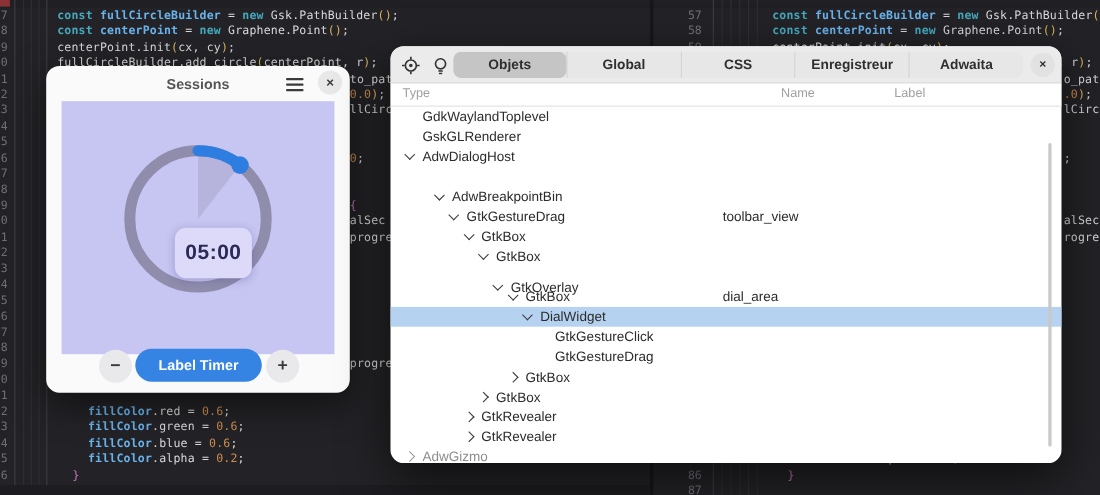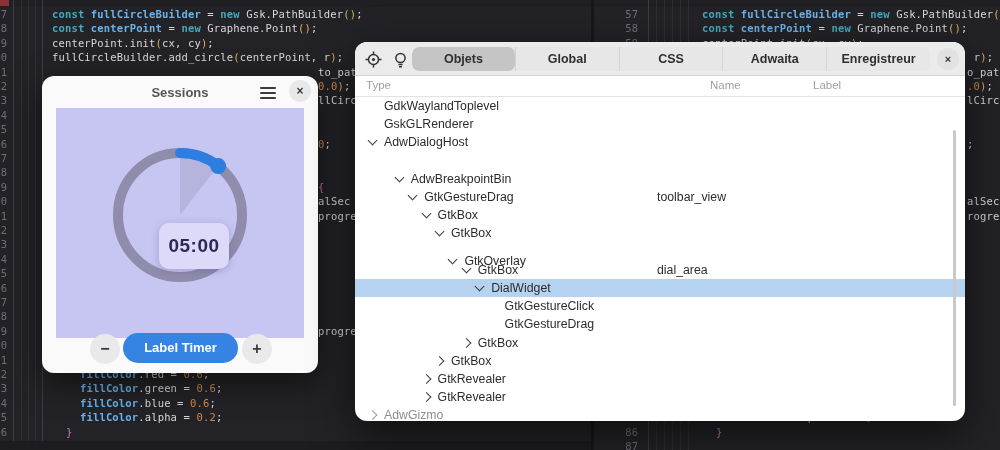--- a/index.html
+++ b/index.html
@@ -19,21 +19,21 @@
   .tok-br{color:#c678bd;}
   .gutter{position:absolute;top:0;bottom:0;overflow:hidden;}
   .gutter span{position:absolute;display:block;text-align:right;
                font-family:"DejaVu Sans Mono","Liberation Mono",monospace;
                font-size:10.5px;color:#6f6f78;}
   #top-strip{position:absolute;left:0;top:0;right:0;height:7px;background:#202024;}
   #red-mark{position:absolute;left:0;top:0;width:9px;height:6px;background:#8c3236;z-index:2;}
   #bottom-strip{position:absolute;left:0;top:441px;width:591px;height:9px;background:#1d1d21;}
   #splitter{position:absolute;left:591px;top:0;bottom:0;width:3px;background:#17171a;}
   
-  #sessions{position:absolute;left:42px;top:76px;width:276px;height:297px;background:#fafafa;
+  #sessions{position:absolute;left:42px;top:60px;width:276px;height:297px;background:#fafafa;
             border-radius:12px;box-shadow:0 10px 32px rgba(0,0,0,.55);z-index:5;}
   #sessions-title{position:absolute;left:0;right:0;top:6px;height:22px;text-align:center;
                   font-size:13px;font-weight:bold;color:#565656;line-height:22px;}
   #hamburger{position:absolute;left:218px;top:11px;width:16px;height:12px;cursor:pointer;}
   #hamburger i{position:absolute;left:0;right:0;height:2px;background:#3a3a3a;border-radius:1px;}
   #sess-close{position:absolute;left:247px;top:4px;width:22px;height:22px;border-radius:50%;
               background:#e8e8e8;color:#3a3a3a;text-align:center;line-height:22px;font-size:12px;font-weight:bold;}
   #dial-area{position:absolute;left:14px;top:32px;width:248px;height:230px;background:#c7c5f1;}
   #time-pill{position:absolute;left:103px;top:115px;width:70px;height:46px;background:#dcdaf8;
              border-radius:10px;box-shadow:0 2px 8px rgba(70,70,140,.28);
@@ -235,22 +235,22 @@
       </svg>
       <svg id="icon-bulb" class="hdr-icon" viewBox="0 0 17 17">
         <circle cx="8.5" cy="7" r="4.6" fill="none" stroke="#333" stroke-width="1.5"></circle>
         <line x1="6.5" y1="13.5" x2="10.5" y2="13.5" stroke="#333" stroke-width="1.5"></line>
         <line x1="7" y1="15.8" x2="10" y2="15.8" stroke="#333" stroke-width="1.5"></line>
       </svg>
       <div id="tabbar">
           <div class="tab active">Objets</div>
           <div class="tab">Global</div>
           <div class="tab">CSS</div>
+          <div class="tab">Enregistreur</div>
           <div class="tab">Adwaita</div>
-          <div class="tab">Enregistreur</div>
         </div>
       <div id="insp-close">×</div>
     </div>
     <div id="colheads">
       <span style="left:11px">Type</span>
       <span style="left:355px">Name</span>
       <span style="left:458px">Label</span>
     </div>
     <div id="tree">
         <div class="trow" style="top: 0px;">

